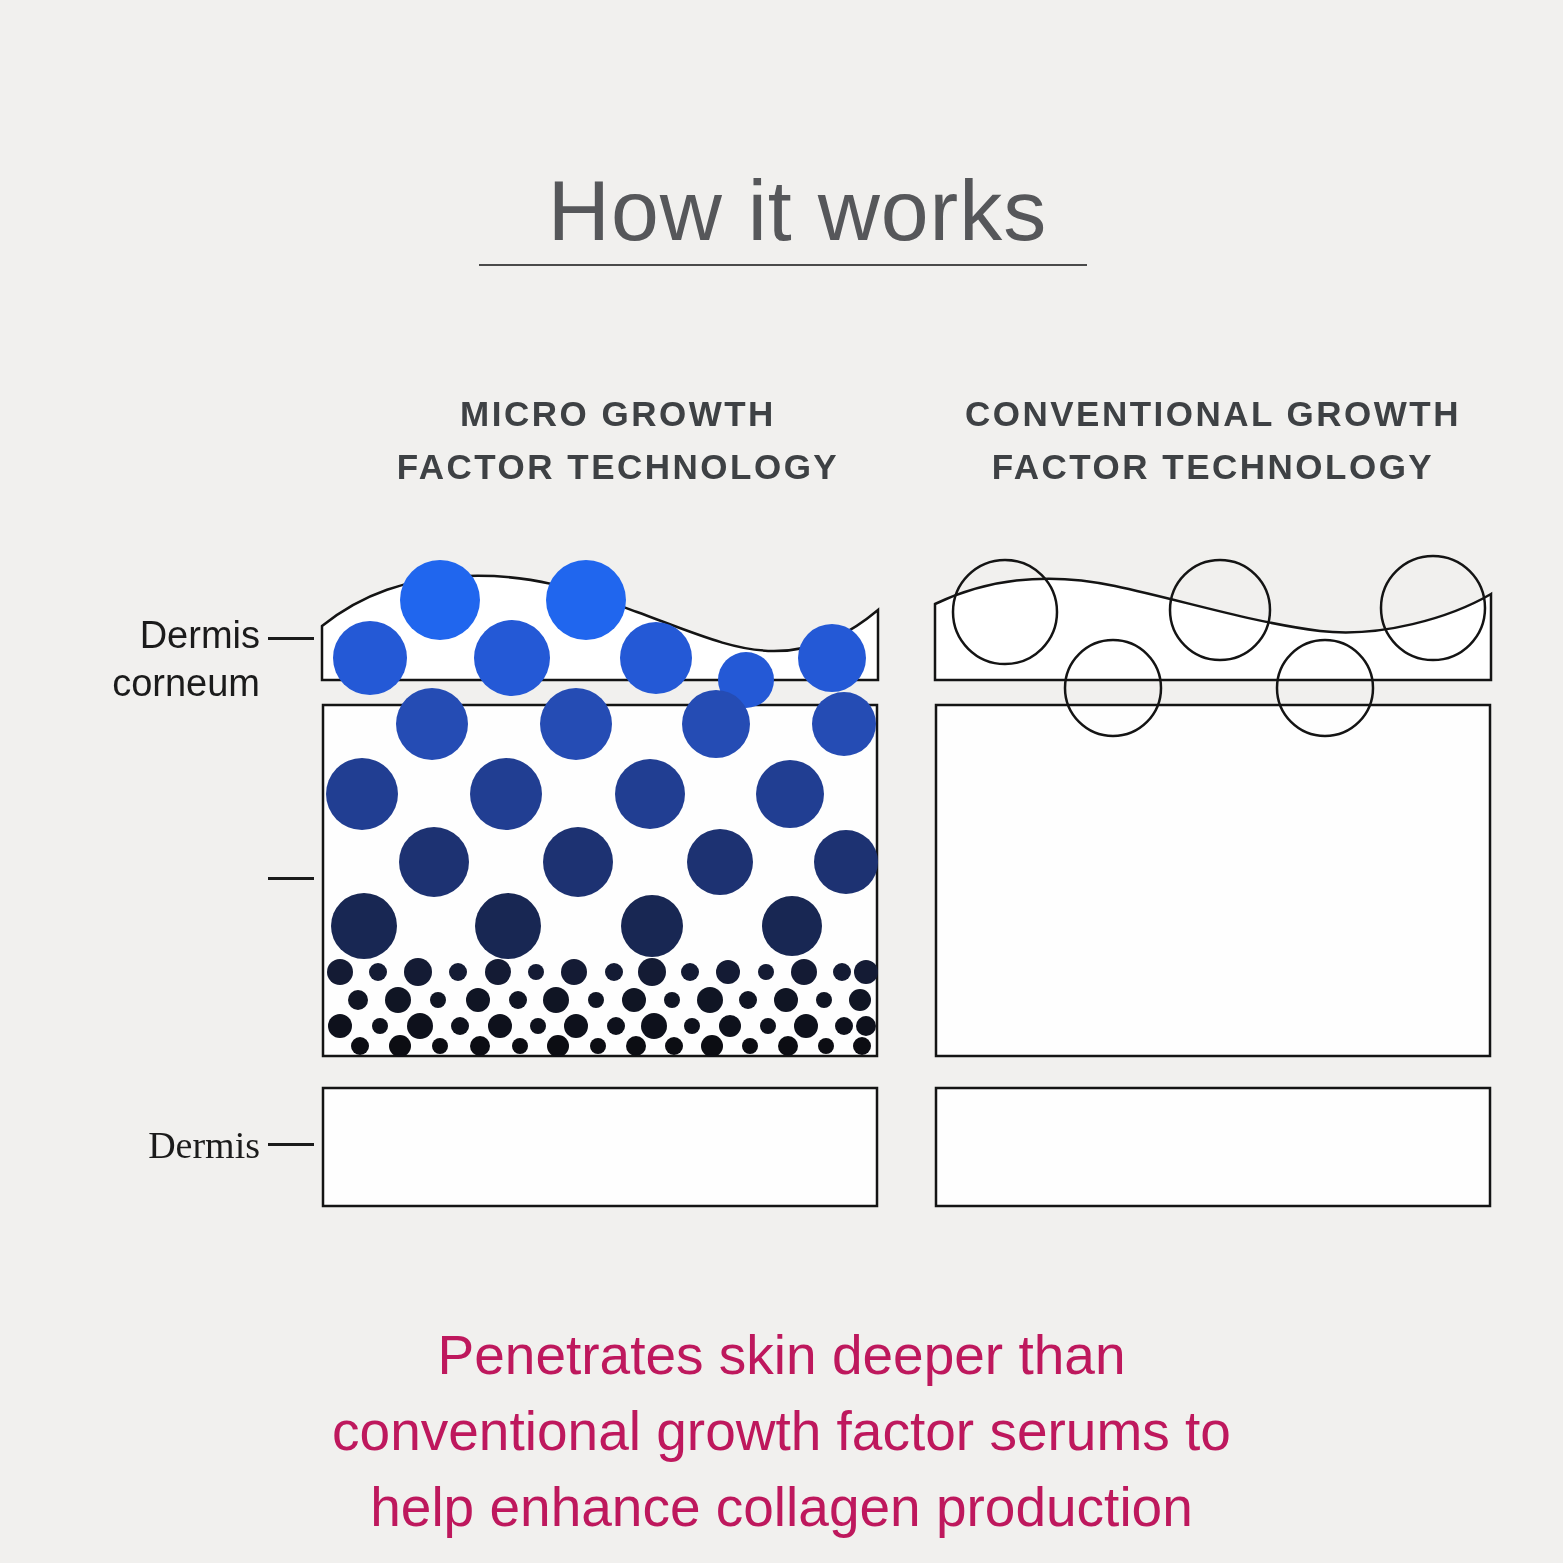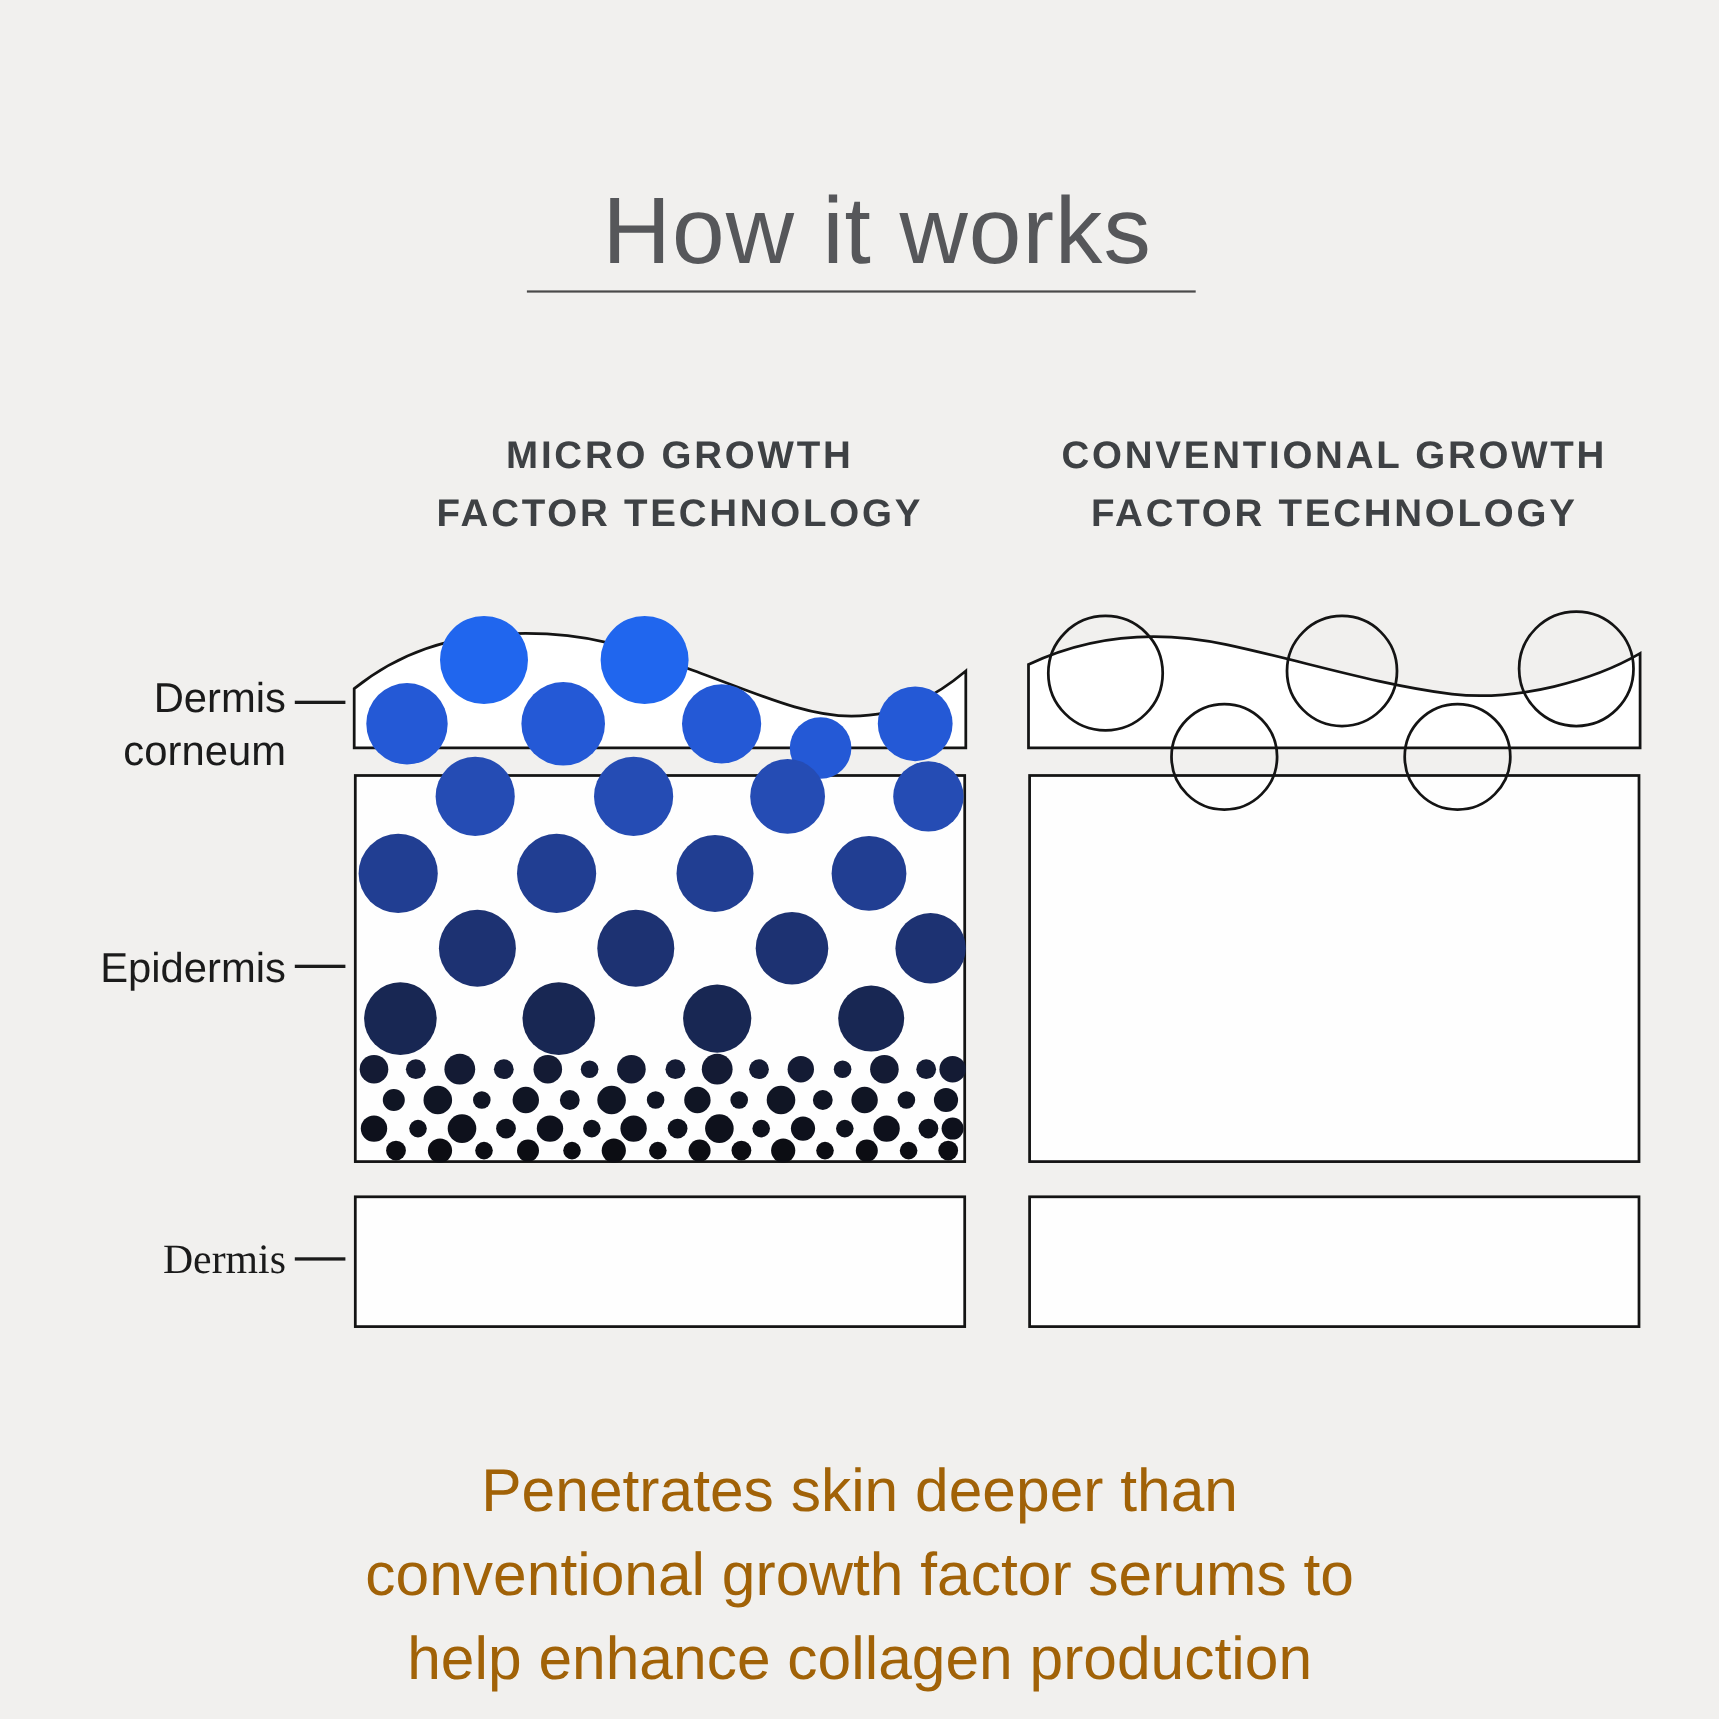--- a/index.html
+++ b/index.html
@@ -74,42 +74,41 @@
   .band{fill:#ffffff;stroke:#141414;stroke-width:2.5;}
   .skinbox{fill:#fefefe;stroke:#141414;stroke-width:2.5;}
   .outline-dot{fill:none;stroke:#141414;stroke-width:2.5;}
   .caption{
     position:absolute;
     top:1318px;left:0;width:100%;
     margin:0;
     text-align:center;
     font-size:55px;
     line-height:1.38;
-    color:#a16207;
+    color:#be185d;
     white-space:pre-line;
   }
 </style>
 </head>
 <body>
 
 <div class="canvas">
 
   <h1 class="page-title">How it works</h1>
   <div class="title-rule"></div>
 
   <div class="col-header left">MICRO GROWTH
 FACTOR TECHNOLOGY</div>
   <div class="col-header right">CONVENTIONAL GROWTH
 FACTOR TECHNOLOGY</div>
 
   <div class="layer-label label-stratum">Dermis
 corneum</div>
   <div class="leader-dash dash-stratum"></div>
 
-  <div class="layer-label label-epidermis">Epidermis</div>
   <div class="leader-dash dash-epidermis"></div>
 
   <div class="layer-label label-dermis">Dermis</div>
   <div class="leader-dash dash-dermis"></div>
 
   <svg id="left-svg" class="panel-svg left" viewBox="0 0 556 650">
       <path d="M0,68 C40,36 85,20 145,18 C215,16 255,32 315,54 C372,75 412,93 452,93 C500,93 532,72 556,52 L556,122 L0,122 Z" class="band"></path>
       <rect x="1" y="147" width="554" height="351" class="skinbox"></rect>
       <rect x="1" y="530" width="554" height="118" class="skinbox"></rect>
       <circle cx="118" cy="42" r="40" fill="#2066ee"></circle>

